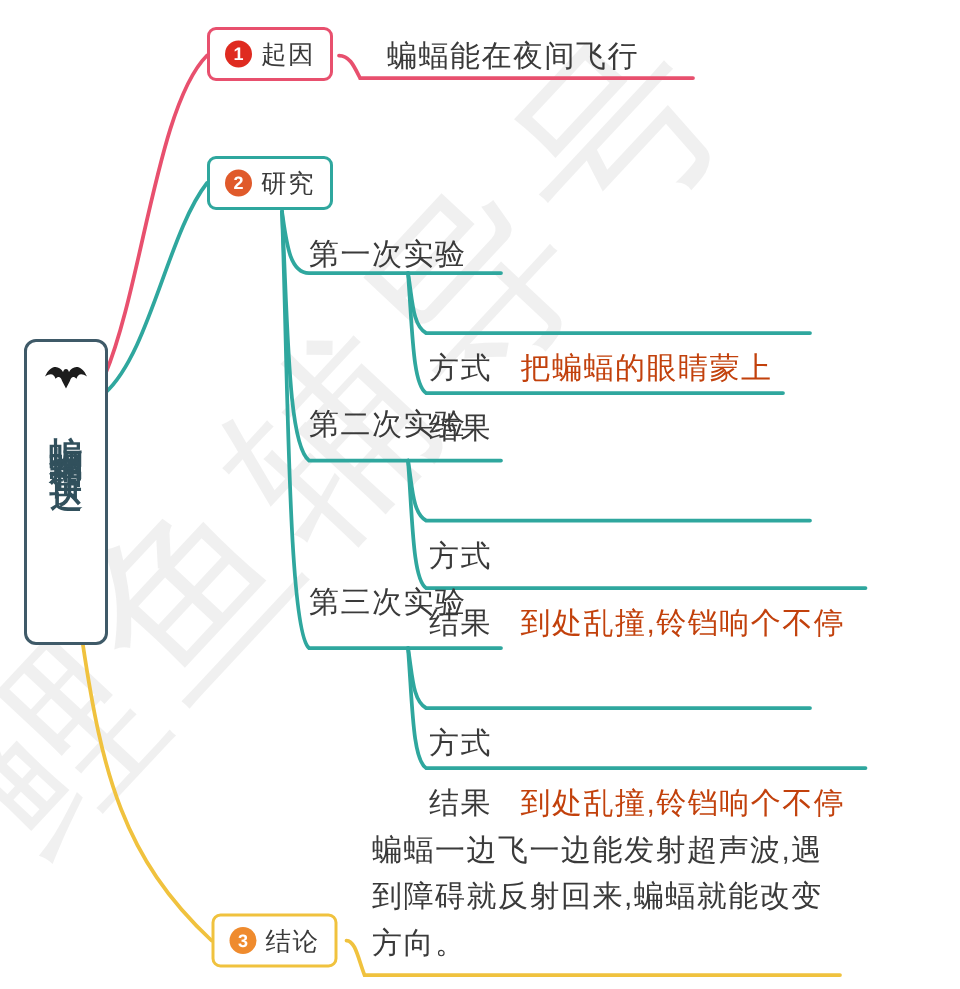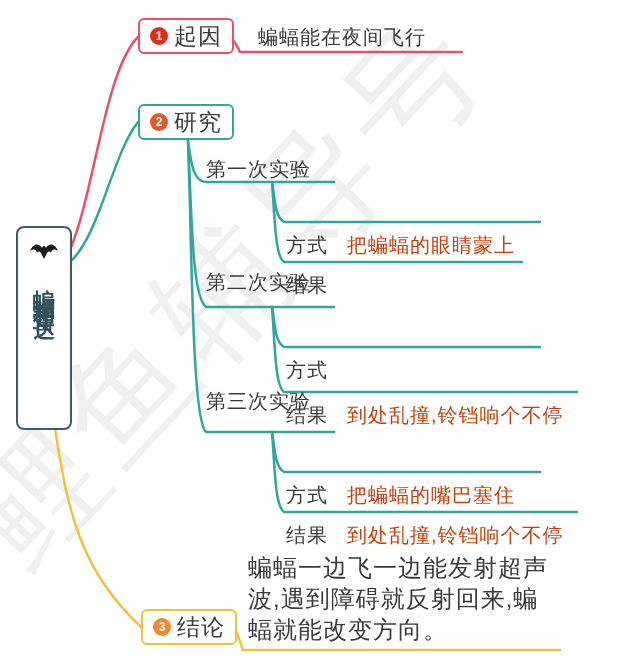--- a/index.html
+++ b/index.html
@@ -17,21 +17,21 @@
   .connector-layer{position:absolute;left:0;top:0;z-index:1;pointer-events:none;}
 
   .node,.branch-text,.row,.exp-title{position:absolute;z-index:2;}
 
   .node-box{
     position:absolute;z-index:2;
     display:flex;align-items:center;justify-content:center;
     background:#ffffff;border-radius:6px;
     padding:0 10px;height:36px;box-sizing:border-box;
   }
-  .node-box .nlabel{font-size:23px;color:#3a3a3a;letter-spacing:1px;}
+  .node-box .nlabel{font-size:17px;color:#3a3a3a;letter-spacing:1px;}
 
   .badge{
     display:inline-flex;align-items:center;justify-content:center;
     width:18px;height:18px;border-radius:50%;
     color:#ffffff;font-size:12px;font-weight:bold;margin-right:6px;flex:0 0 auto;
   }
   .badge-1{background:#df2b20;}
   .badge-2{background:#e05a2b;}
   .badge-3{background:#ef8b2e;}
 
@@ -58,21 +58,21 @@
 
   .row{display:flex;gap:19px;font-size:20px;letter-spacing:1px;white-space:nowrap;left:286px;margin-top:36px;}
   .r1a{top:196px;} .r1b{top:236px;}
   .r2a{top:321px;} .r2b{top:366px;}
   .r3a{top:446px;} .r3b{top:486px;}
   .row .rlabel{color:#3a3a3a;}
   .row .rvalue{color:#c2410c;}
 
   .conclusion-detail{
     position:absolute;left:248px;top:552px;width:306px;z-index:2;
-    font-size:24px;line-height:31px;letter-spacing:1px;color:#3a3a3a;
+    font-size:20px;line-height:31px;letter-spacing:1px;color:#3a3a3a;
   }
 </style>
 </head>
 <body>
 
 <div class="canvas">
 
   <div class="watermark">鲤鱼辅导号</div>
 
   <svg class="connector-layer" width="640" height="659" viewBox="0 0 640 659">
@@ -133,21 +133,20 @@
     <span class="rlabel">方式</span>
   </div>
   <div class="row r2b">
     <span class="rlabel">结果</span>
     <span class="rvalue">到处乱撞,铃铛响个不停</span>
   </div>
 
   <div class="exp-title t3">第三次实验</div>
   <div class="row r3a">
     <span class="rlabel">方式</span>
-    <span class="rvalue">把蝙蝠的嘴巴塞住</span>
   </div>
   <div class="row r3b">
     <span class="rlabel">结果</span>
     <span class="rvalue">到处乱撞,铃铛响个不停</span>
   </div>
 
   <div class="node-box box-conclusion">
     <span class="badge badge-3">3</span>
     <span class="nlabel">结论</span>
   </div>

